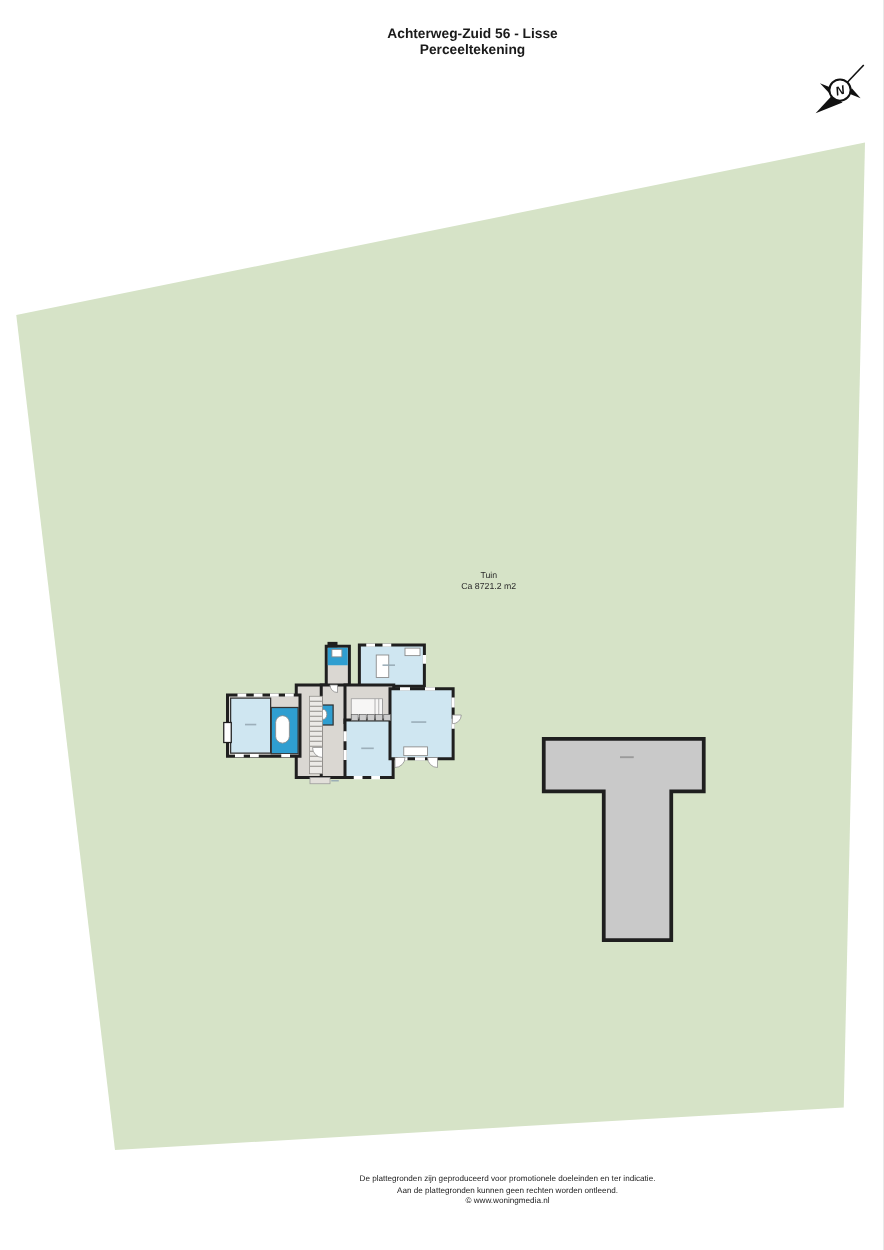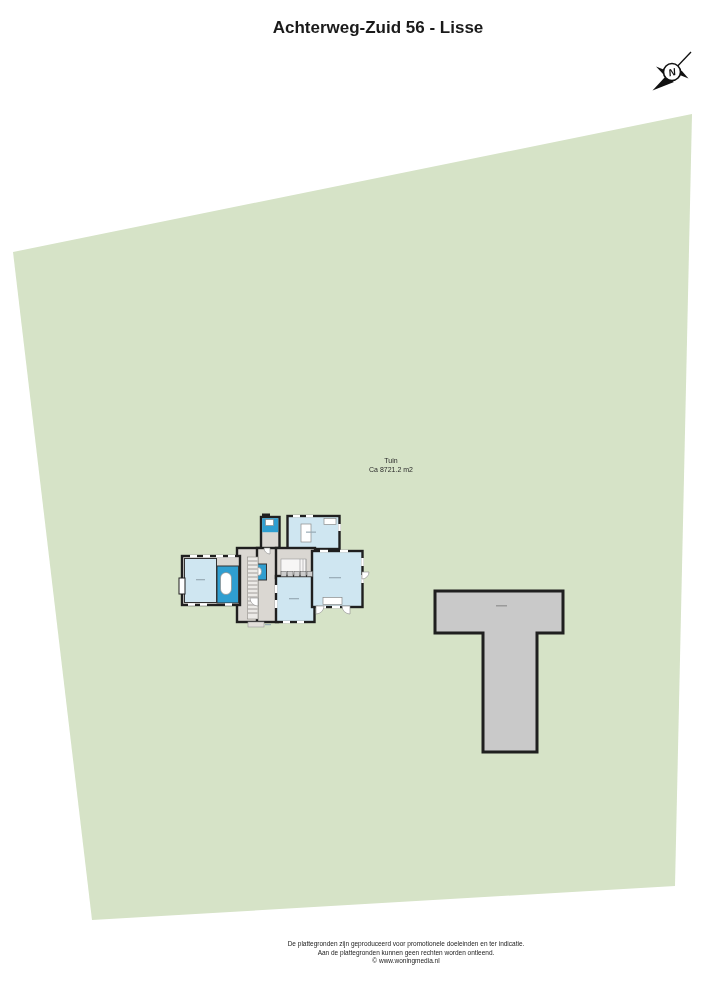--- a/index.html
+++ b/index.html
@@ -13,21 +13,21 @@
   }
   html,body{margin:0;padding:0;}
   body{background:#888;}
   .page{
     position:relative;width:707px;height:1000px;margin:0 auto;
     background:var(--page-white);overflow:hidden;
     font-family:"Liberation Sans", sans-serif;
   }
   svg.scene{position:absolute;left:0;top:0;}
   .title-block{position:absolute;top:21px;left:49px;width:658px;text-align:center;
-    font-weight:bold;font-size:17px;line-height:13px;color:#1a1a1a;}
+    font-weight:bold;font-size:11px;line-height:13px;color:#1a1a1a;}
   .garden-label{position:absolute;top:456px;left:291px;width:200px;text-align:center;
     font-size:7px;line-height:9px;color:#2b2b2b;}
   .footer{position:absolute;top:940px;left:105px;width:602px;text-align:center;
     font-size:6.5px;line-height:8.6px;color:#222;}
   
   .plot{fill:var(--plot-green);stroke:none;}
   .outb{fill:var(--outbuilding-gray);stroke:var(--wall-black);stroke-width:3;}
   .wing{stroke:var(--wall-black);stroke-width:2.4;}
   .hall{fill:var(--hall-gray);}
   .roomB{fill:var(--room-blue);}
@@ -152,20 +152,21 @@
       <polygon class="compass-black" points="666,76 674,82 652.5,90.5"></polygon>
       <polygon class="compass-black" points="656,66.5 666,70.5 663.5,74.5"></polygon>
       <polygon class="compass-black" points="688.5,78.5 678.5,74.5 681.5,70.5"></polygon>
       <circle class="compass-ring" cx="672" cy="72" r="8.5"></circle>
       <text class="compass-n" x="672" y="75.8" text-anchor="middle" transform="rotate(-15 672 72)">N</text>
     </g>
   </svg>
 
   <div class="title-block">
     <div>Achterweg-Zuid 56 - Lisse</div>
+    <div>Perceeltekening</div>
   </div>
 
   <div class="garden-label">
     <div>Tuin</div>
     <div>Ca 8721.2 m2</div>
   </div>
 
   <div class="footer">
     <div>De plattegronden zijn geproduceerd voor promotionele doeleinden en ter indicatie.</div>
     <div>Aan de plattegronden kunnen geen rechten worden ontleend.</div>

